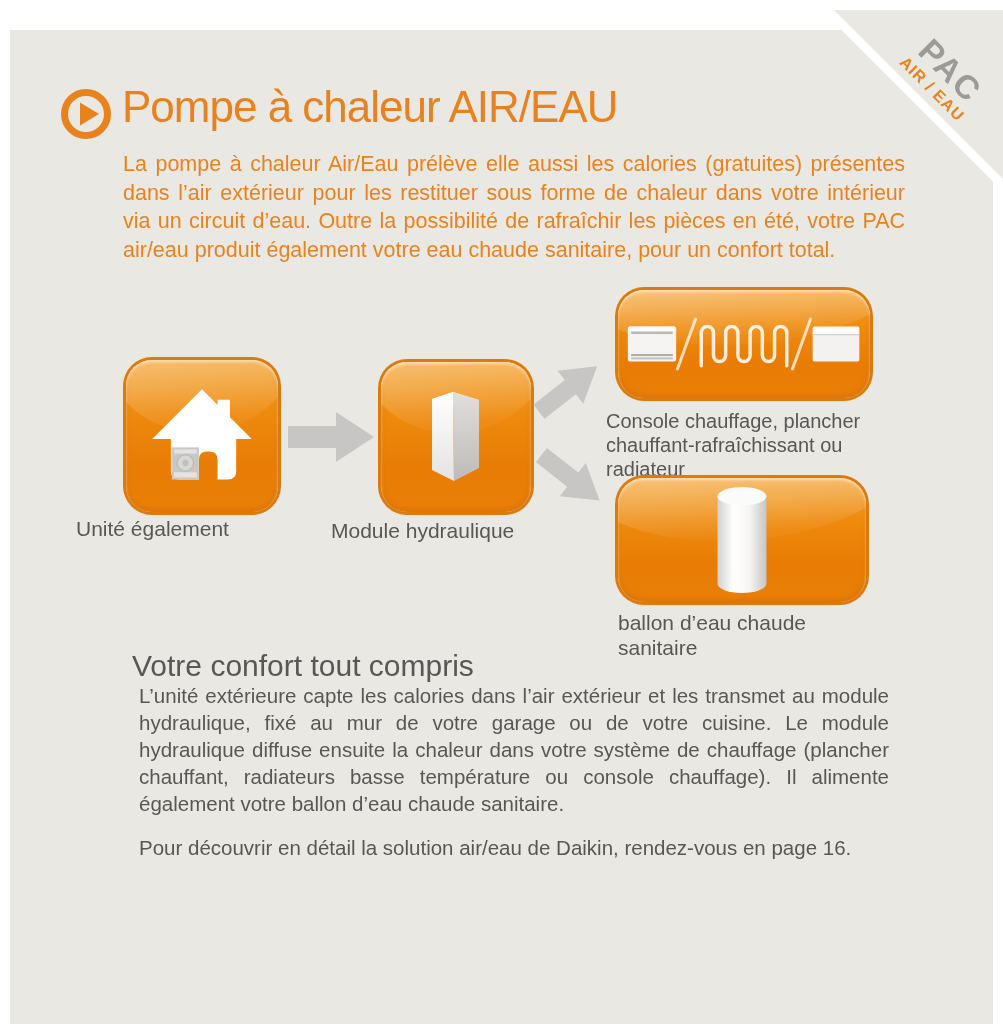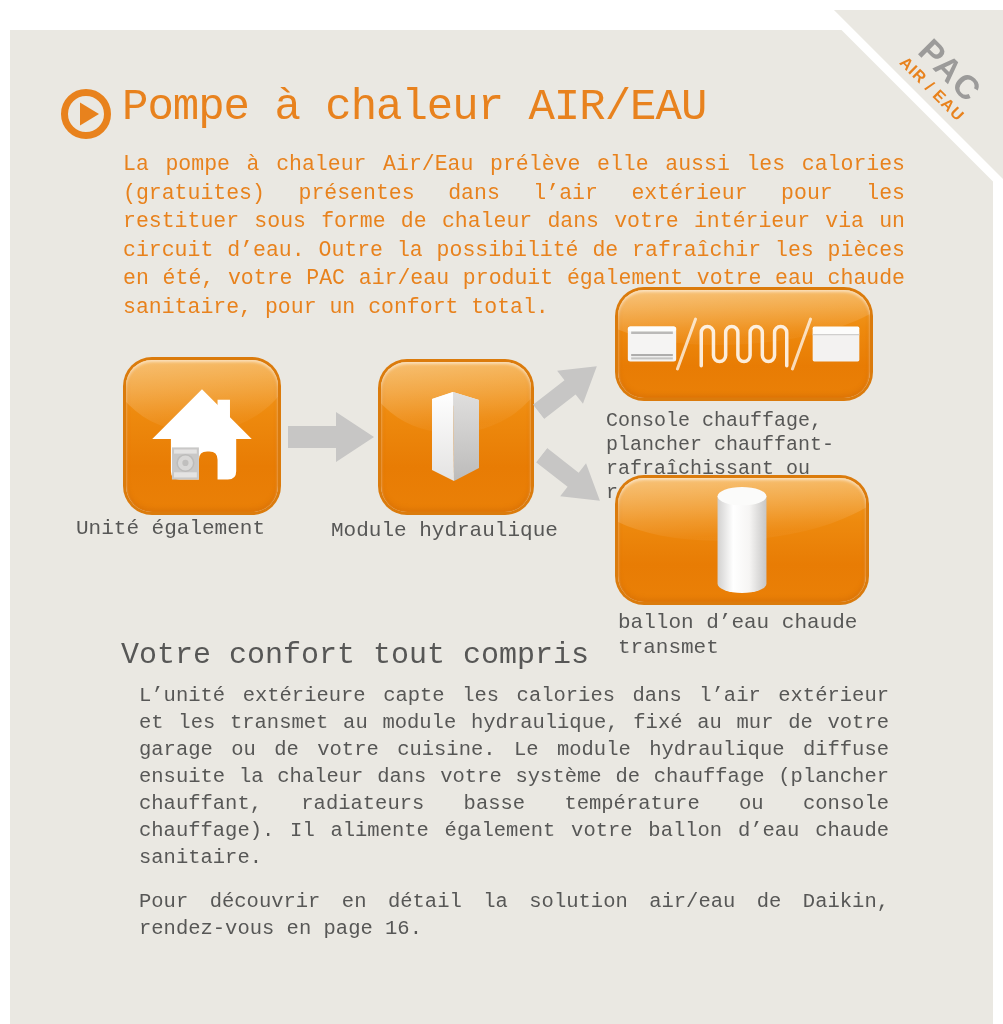--- a/index.html
+++ b/index.html
@@ -3,21 +3,20 @@
 <meta charset="utf-8">
 <style>
   html,body{margin:0;padding:0;}
   body{
     width:1003px;height:1024px;background:#ffffff;overflow:hidden;position:relative;
     font-family:"Liberation Sans", sans-serif;
   }
   .panel{
     position:absolute;left:10px;right:10px;top:30px;bottom:0;
     background:#eae8e2;
-    font-family:Liberation Mono, monospace;
   }
   
   .play{position:absolute;left:50px;top:58px;width:52px;height:52px;}
   .title{
     position:absolute;left:112px;top:52px;margin:0;
     font-size:44px;font-weight:400;color:#e8821e;letter-spacing:-1px;white-space:nowrap;
   }
   .intro{
     position:absolute;left:113px;top:120px;width:782px;margin:0;
     font-size:21.5px;line-height:28.5px;color:#e8821d;text-align:justify;
@@ -43,21 +42,21 @@
   }
   .nlabel.small{font-size:20px;line-height:24px;}
   .arrow{position:absolute;}
   .slash{
     width:3px;height:56px;background:rgba(255,255,255,.72);
     border-radius:2px;transform:rotate(20deg);position:relative;
   }
   .emitters-row{display:flex;align-items:center;justify-content:center;gap:8px;position:relative;}
   
   .h2{
-    position:absolute;left:111px;top:608px;margin:0;
+    position:absolute;left:111px;top:608px;margin:11px;
     font-size:30px;font-weight:400;color:#575756;white-space:nowrap;
   }
   .bodytext{position:absolute;left:113px;top:652px;width:782px;}
   .bodytext p{
     margin:0 16px 17px;font-size:20.5px;line-height:27px;color:#575756;text-align:justify;
   }
   
   .stripe{
     position:absolute;left:762px;top:86px;width:300px;height:12px;
     background:#ffffff;transform:rotate(45deg);z-index:5;
@@ -173,21 +172,21 @@
               <stop offset="0" stop-color="#d2d1d0"></stop>
               <stop offset="0.32" stop-color="#ffffff"></stop>
               <stop offset="0.65" stop-color="#f6f5f4"></stop>
               <stop offset="1" stop-color="#c7c6c5"></stop>
             </linearGradient>
           </defs>
           <path d="M4,10 L4,96 A24,9 0 0 0 52,96 L52,10 Z" fill="url(#cyl)"></path>
           <ellipse cx="28" cy="10" rx="24" ry="9" fill="#fbfbfa"></ellipse>
         </svg>
       </div>
-      <div class="nlabel" style="left:608px;top:580px;width:248px;">ballon d’eau chaude transmet</div>
+      <div class="nlabel" style="left:608px;top:580px;width:248px;">ballon d’eau chaude sanitaire</div>
 
     </div>
 
     <h2 class="h2">Votre confort tout compris</h2>
 
     <div class="bodytext">
       <p>L’unité extérieure capte les calories dans l’air extérieur et les transmet au module hydraulique, fixé au mur de votre garage ou de votre cuisine. Le module hydraulique diffuse ensuite la chaleur dans votre système de chauffage (plancher chauffant, radiateurs basse température ou console chauffage). Il alimente également votre ballon d’eau chaude sanitaire.</p>
       <p>Pour découvrir en détail la solution air/eau de Daikin, rendez-vous en page 16.</p>
     </div>
 

